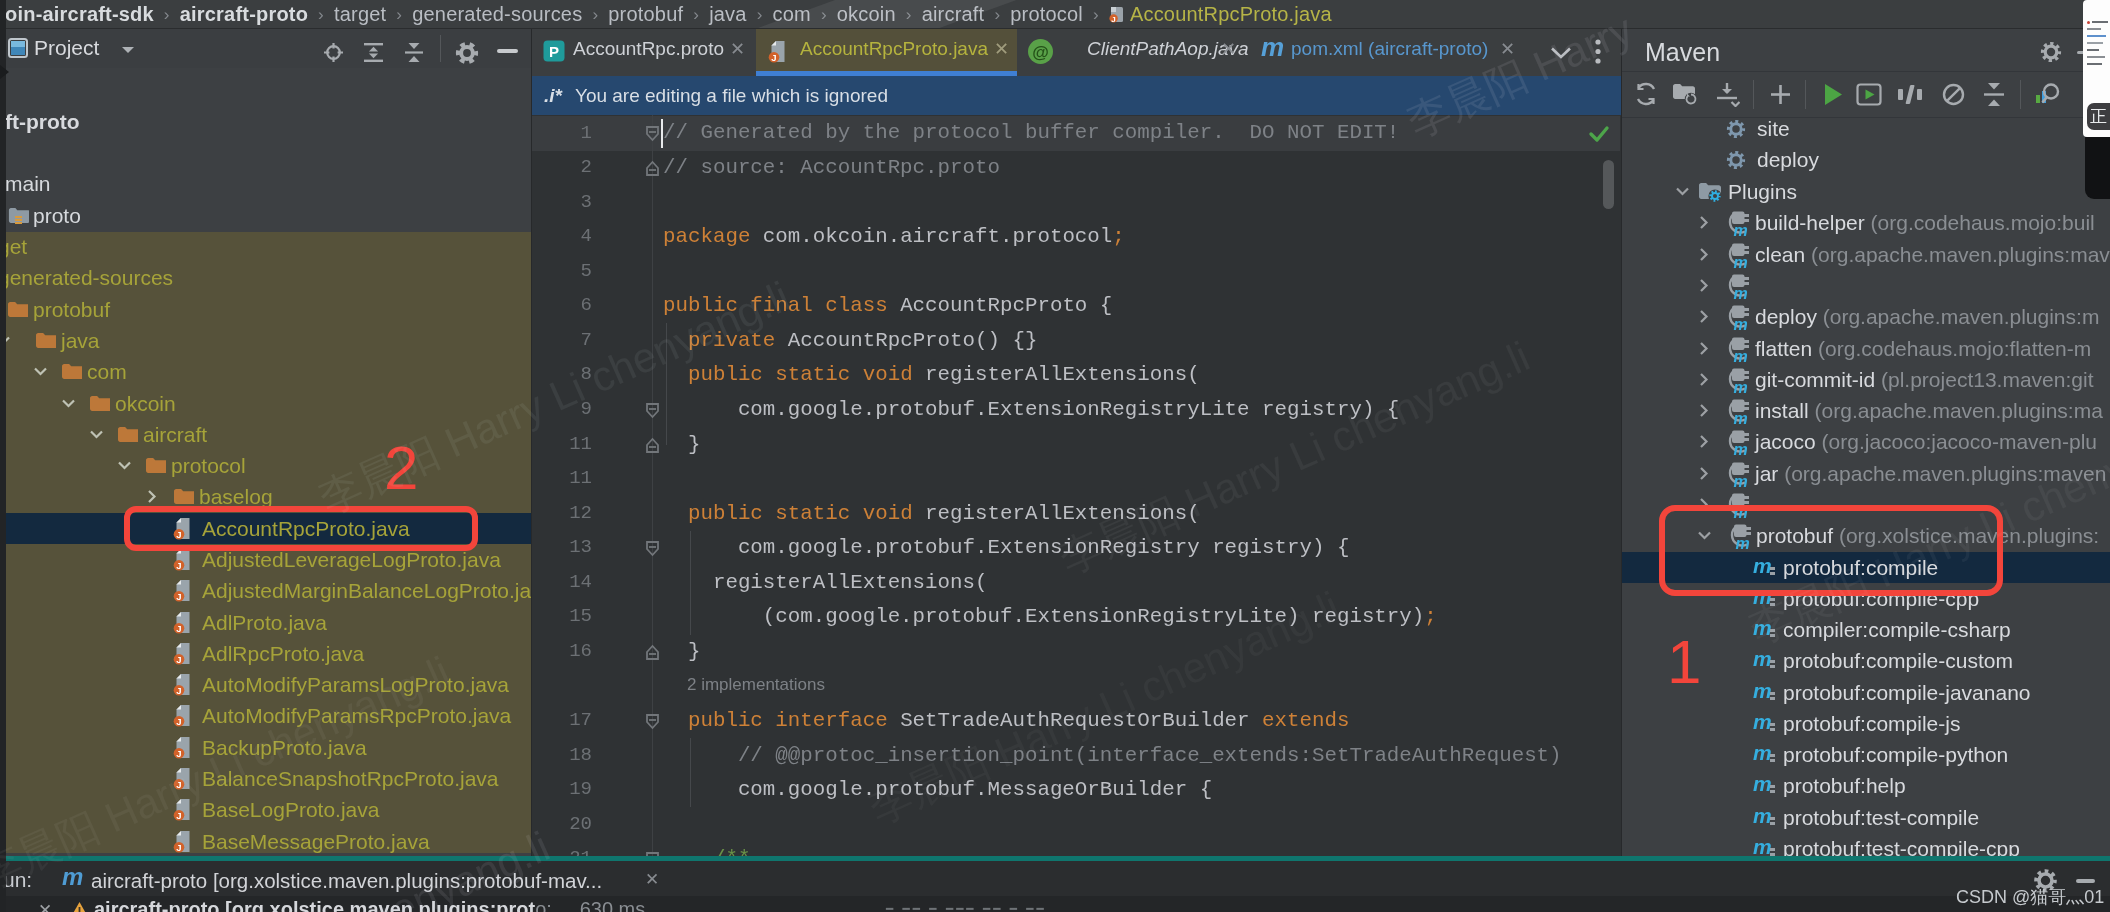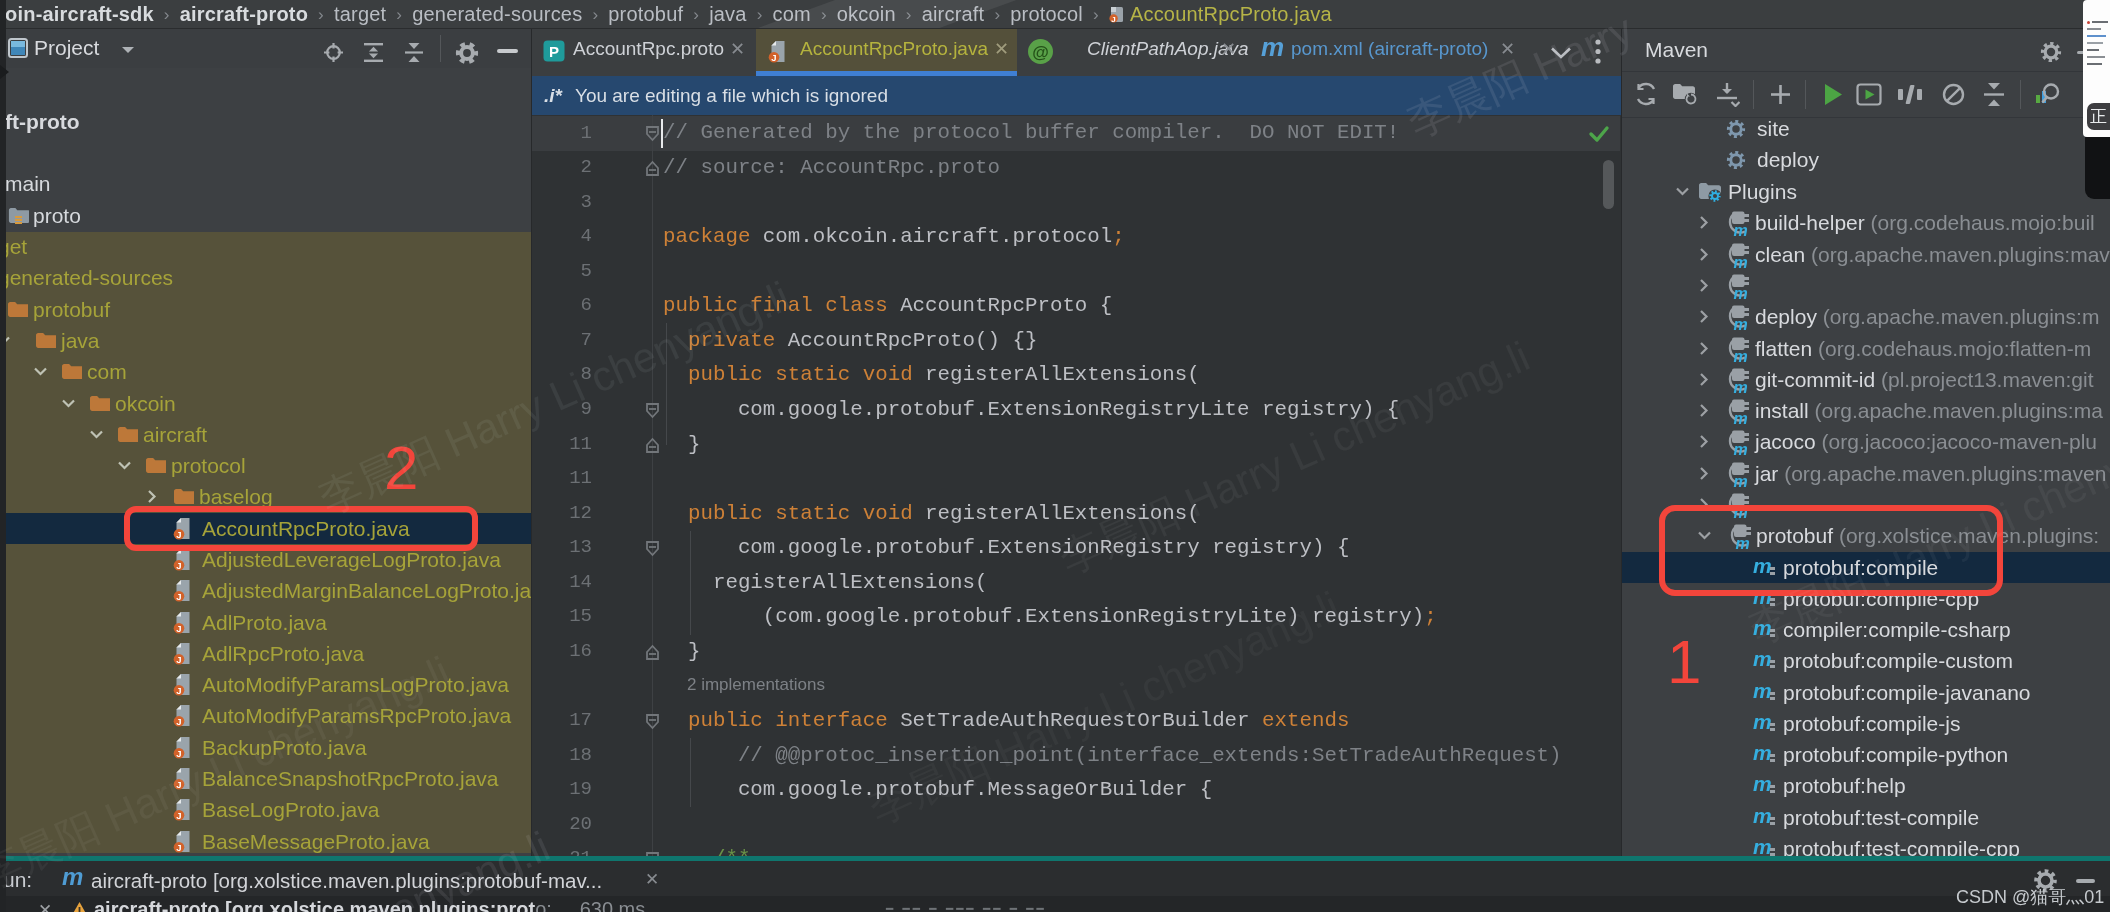--- a/index.html
+++ b/index.html
@@ -399,21 +399,21 @@
     <div class="cl" style="top:658px;"><span class="pl">      com.google.protobuf.MessageOrBuilder {</span></div>
     <div class="cl" style="top:727px;"><span style="color:#6A9248;">    /**</span></div>
     <svg class="abs" style="left:1056px;top:10px;" width="22" height="18" viewBox="0 0 22 18">
         <path d="M3 9l6 6L19 3" fill="none" stroke="#4DA54A" stroke-width="3.4" stroke-linecap="round" stroke-linejoin="round"></path>
       </svg>
     <div class="abs" style="left:1071px;top:45px;width:11px;height:49px;background:#55585A;border-radius:6px;"></div>
   </div>
 
   <div class="abs" style="left:1622px;top:29px;width:488px;height:827px;background:#3D4043;"></div>
   <div class="abs" id="mvnhdr" style="left:1622px;top:29px;width:488px;height:42px;">
-    <div class="abs" style="left:23px;top:9px;font-size:21px;color:#D8DADE;">Maven</div>
+    <div class="abs" style="left:23px;top:9px;font-size:25px;color:#D8DADE;">Maven</div>
     <svg class="abs" style="left:418px;top:12px;" width="22" height="22" viewBox="0 0 22 22">
         <circle cx="11" cy="11" r="8" fill="none" stroke="#A7ABAF" stroke-width="4.2" stroke-dasharray="3.1 3.18" stroke-dashoffset="1"></circle>
         <circle cx="11" cy="11" r="5.8" fill="none" stroke="#A7ABAF" stroke-width="3.2"></circle>
       </svg>
     <div class="abs" style="left:455px;top:22px;width:15px;height:3px;background:#A7ABAF;border-radius:2px;"></div>
   </div>
   <div class="abs" id="mvntb" style="left:1622px;top:71px;width:488px;height:45px;border-top:1px solid #33363a;border-bottom:1px solid #33363a;">
     <svg class="abs" style="left:12px;top:10px;" width="24" height="24" viewBox="0 0 24 24" fill="none" stroke="#A7ABAF" stroke-width="2.4">
       <path d="M20 7a9 9 0 00-15.5-1"></path>
         <path d="M4 17a9 9 0 0015.5 1"></path>

